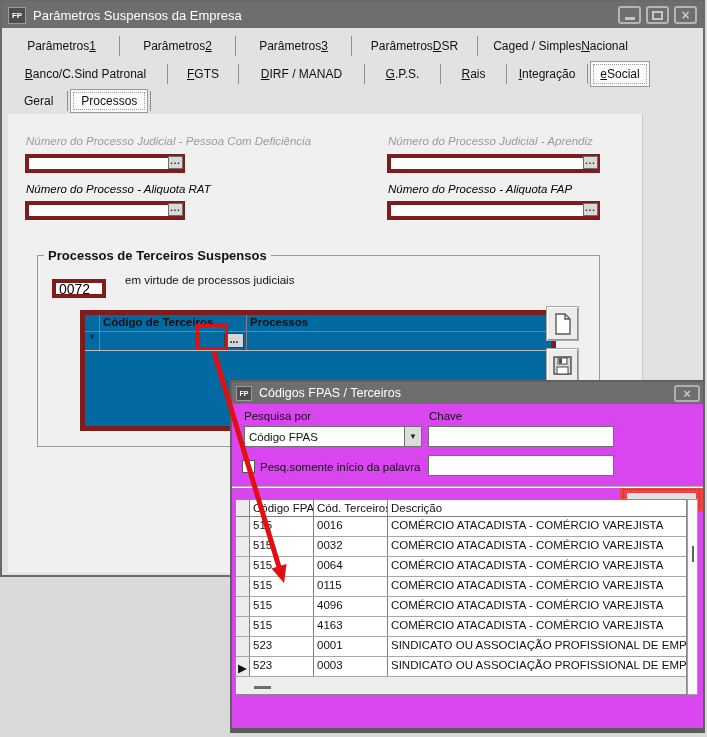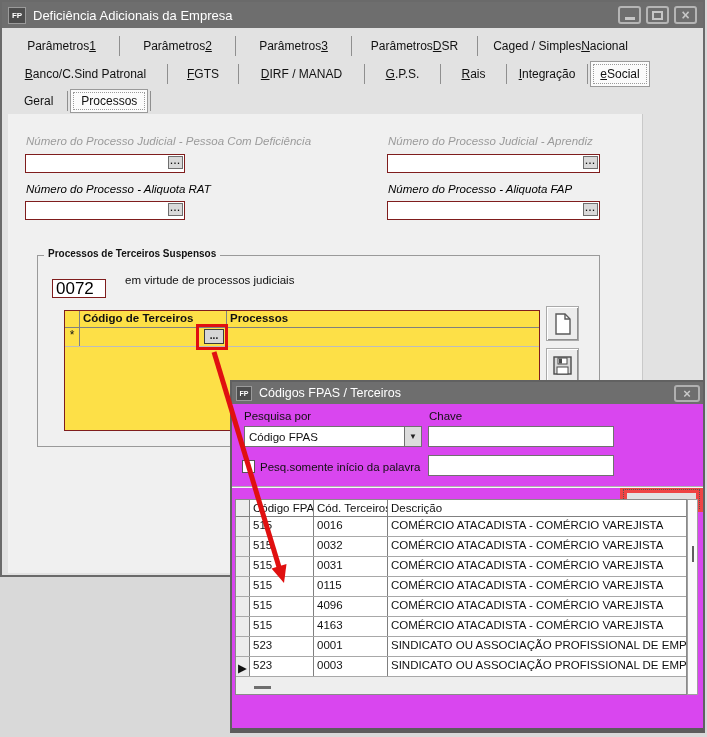--- a/index.html
+++ b/index.html
@@ -64,45 +64,45 @@
 
   
   .tabpage {
     left:6px; top:112px; width:635px; height:459px;
     background:#f0f0f0; border-right:1px solid #c9c9c9;
   }
   .fld-label { position:absolute; font-size:11.5px; color:#000; white-space:nowrap;font-style:italic; }
   .fld-label.disabled { color:#9b9b9b; }
   .fld-wrap { position:absolute; height:19px; }
   .fld-wrap input {
-    width:100%; height:100%; border:1px solid #7f1d1d; background:#fff;
-    font-family:"Liberation Sans",sans-serif; font-size:17px; padding:0 18px 0 3px;
+    width:100%; height:100%; border:4px solid #7f1d1d; background:#fff;
+    font-family:"Liberation Sans",sans-serif; font-size:14px; padding:0 18px 0 3px;
   }
   .ellipsis-btn {
     position:absolute; right:2px; top:2px; width:15px; height:13px;
     background:#d9d9d9; border:1px solid #6e6e6e;
     font-size:9px; font-weight:bold; line-height:9px; text-align:center;
     cursor:default; letter-spacing:1px;
   }
 
   
   .groupbox {
     left:29px; top:141px; width:563px; height:192px;
     border:1px solid #9a9a9a;
   }
   .gb-legend {
     position:absolute; left:6px; top:-8px; background:#f0f0f0;
-    padding:0 4px; font-weight:bold; font-size:10px; white-space:nowrap;
+    padding:0 4px; font-weight:bold; font-size:13px; white-space:nowrap;
   }
   .code-input { left:14px; top:23px; width:54px; }
   .gb-desc { position:absolute; left:87px; top:17px; width:312px; font-size:11.5px; line-height:1.35; }
 
   .main-grid {
-    position:absolute; left:26px; top:54px; width:476px; height:121px;
-    background:#fde047; border:1px solid #7f1d1d;
+    position:absolute; left:42px; top:54px; width:476px; height:121px;
+    background:#0369a1; border:5px solid #7f1d1d;
   }
   .main-grid .g-head { display:flex; height:17px; border-bottom:1px solid #808080; font-weight:bold; font-size:11.5px; }
   .main-grid .g-row  { display:flex; height:19px; border-bottom:1px solid #bdbdbd; }
   .g-cell { padding:1px 3px 0 3px; white-space:nowrap; overflow:hidden; border-right:1px solid #808080; }
   .main-grid .c-sel { flex:0 0 15px; text-align:center; padding:0; }
   .main-grid .c-1   { flex:0 0 147px; position:relative; }
   .main-grid .c-2   { flex:1 1 auto; border-right:none; }
   .grid-ellipsis-btn {
     position:absolute; right:2px; top:1px; width:20px; height:15px;
     background:#d6d6d6; border:1px solid #3c3c3c;
@@ -181,21 +181,21 @@
   }
   #arrow-svg { left:0; top:0; width:707px; height:737px; z-index:41; pointer-events:none; }
 </style>
 </head>
 <body>
 
 <div class="abs main-window">
 
   <div class="titlebar">
     <span class="fp-icon">FP</span>
-    <span class="title-text">Deficiência Adicionais da Empresa</span>
+    <span class="title-text">Parâmetros Suspensos da Empresa</span>
     <span class="winbtns">
       <span class="winbtn">
           <span class="glyph-min"></span>
         </span>
       <span class="winbtn">
           <span class="glyph-max"></span>
         </span>
       <span class="winbtn">
           <span class="glyph-x">×</span>
         </span>
@@ -346,21 +346,21 @@
         </div>
         <div class="g-row">
           <div class="g-cell c-sel"></div>
           <div class="g-cell c-fpas">515</div>
           <div class="g-cell c-terc">0032</div>
           <div class="g-cell c-desc">COMÉRCIO ATACADISTA - COMÉRCIO VAREJISTA</div>
         </div>
         <div class="g-row">
           <div class="g-cell c-sel"></div>
           <div class="g-cell c-fpas">515</div>
-          <div class="g-cell c-terc">0031</div>
+          <div class="g-cell c-terc">0064</div>
           <div class="g-cell c-desc">COMÉRCIO ATACADISTA - COMÉRCIO VAREJISTA</div>
         </div>
         <div class="g-row">
           <div class="g-cell c-sel"></div>
           <div class="g-cell c-fpas">515</div>
           <div class="g-cell c-terc">0115</div>
           <div class="g-cell c-desc">COMÉRCIO ATACADISTA - COMÉRCIO VAREJISTA</div>
         </div>
         <div class="g-row">
           <div class="g-cell c-sel"></div>

